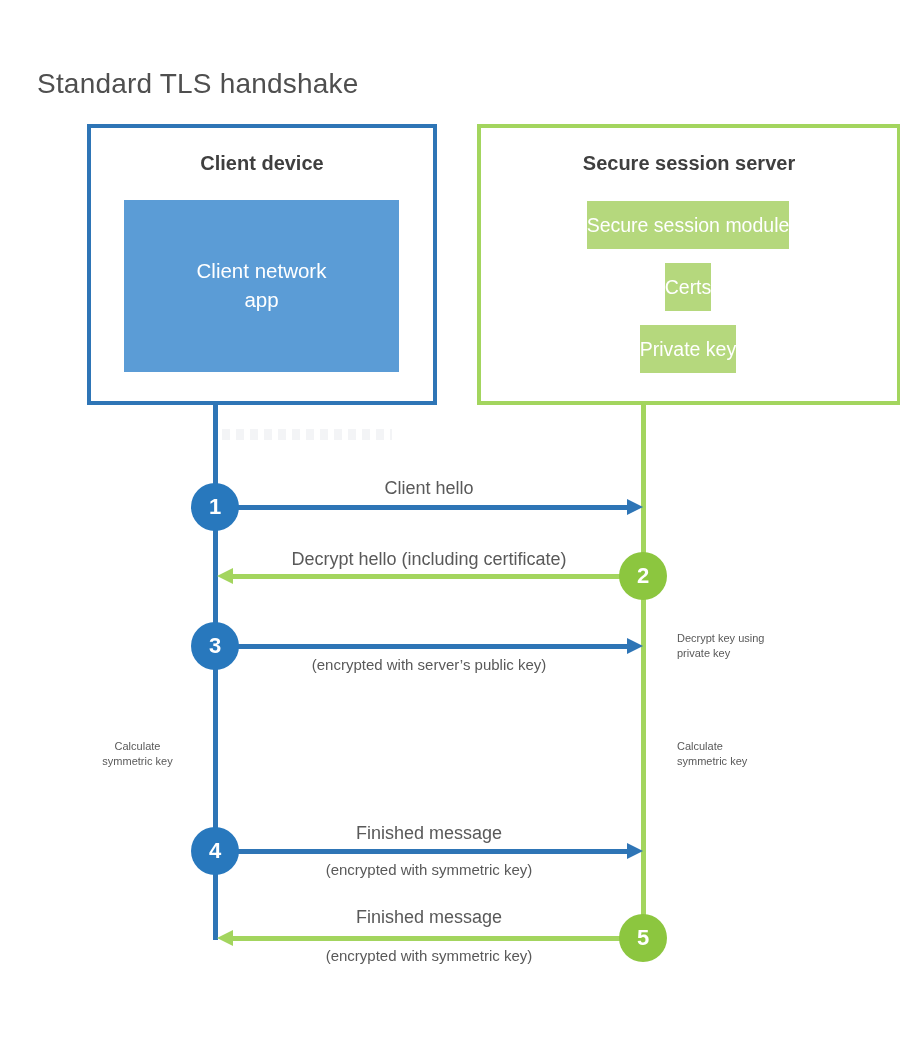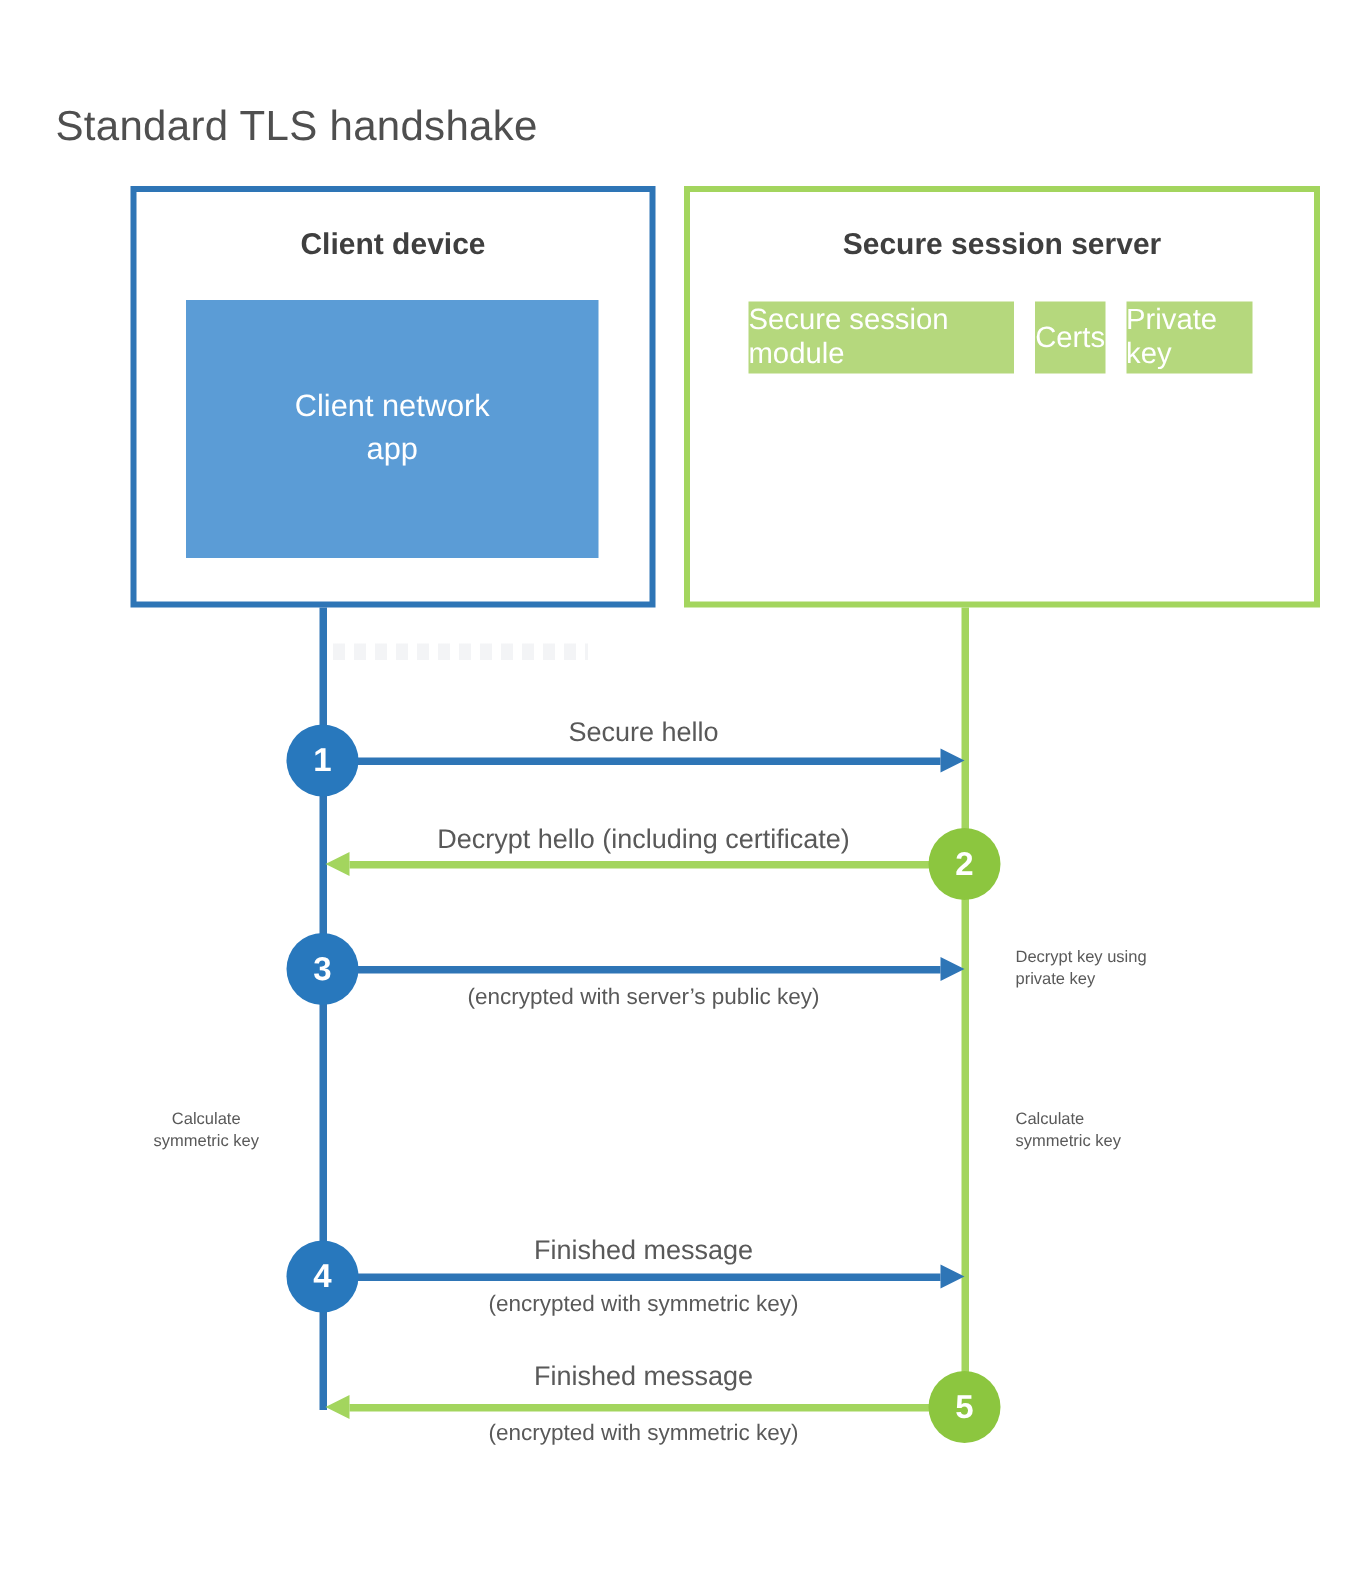--- a/index.html
+++ b/index.html
@@ -35,21 +35,21 @@
   
   .actor-box {
     position: absolute;
     top: 124px;
     height: 281px;
     background: #ffffff;
     border: 4px solid;
     margin-left: 46px;
   }
   .client-box { left: 41px; width: 350px; border-color: var(--blue); }
-  .server-box { left: 410px; width: 424px; border-color: var(--green-line); }
+  .server-box { left: 431px; width: 424px; border-color: var(--green-line); }
   .actor-title {
     position: absolute;
     left: 0; right: 0; top: 24px;
     text-align: center;
     font-size: 20px;
     font-weight: bold;
     color: var(--heading);
   }
   .client-app {
     position: absolute;
@@ -60,21 +60,21 @@
     text-align: center;
     color: #ffffff;
     font-size: 20.5px;
     line-height: 1.4;
     white-space: pre-line;
   }
   .server-modules {
     position: absolute;
     left: 39px; top: 73px;
     width: 336px;
-    display: flex; flex-direction: row; gap: 14px;
+    display: flex; flex-direction: column; gap: 14px; align-items: center;
   }
   .server-module {
     height: 48px;
     background: var(--green-fill);
     display: flex; align-items: center; justify-content: center;
     color: #ffffff;
     font-size: 19.5px;
   }
   
   .lifeline { position: absolute; width: 5px; top: 405px; }
@@ -157,21 +157,21 @@
       <div class="server-module">Secure session module</div>
       <div class="server-module">Certs</div>
       <div class="server-module">Private key</div>
     </div>
   </div>
 
   <div class="lifeline blue"></div>
   <div class="lifeline green"></div>
   <div class="artifact-dashes"></div>
 
-  <div class="msg-label" style="top:478px">Secure hello</div>
+  <div class="msg-label" style="top:478px">Client hello</div>
   <div class="arrow-line blue" style="left:215px; top:505px; width:412px"></div>
   <div class="arrow-head right blue" style="left:627px; top:499px"></div>
   <div class="step-circle blue" style="left:191px; top:483px">1</div>
 
   <div class="msg-label" style="top:549px">Decrypt hello (including certificate)</div>
   <div class="arrow-line green" style="left:233px; top:574px; width:410px"></div>
   <div class="arrow-head left green" style="left:217px; top:568px"></div>
   <div class="step-circle green" style="left:619px; top:552px">2</div>
 
   <div class="arrow-line blue" style="left:215px; top:644px; width:412px"></div>

